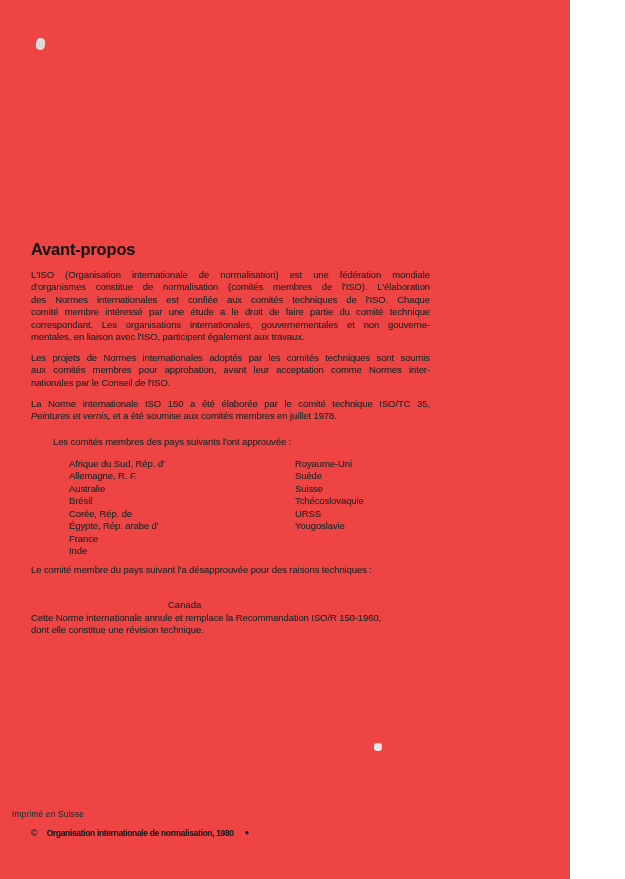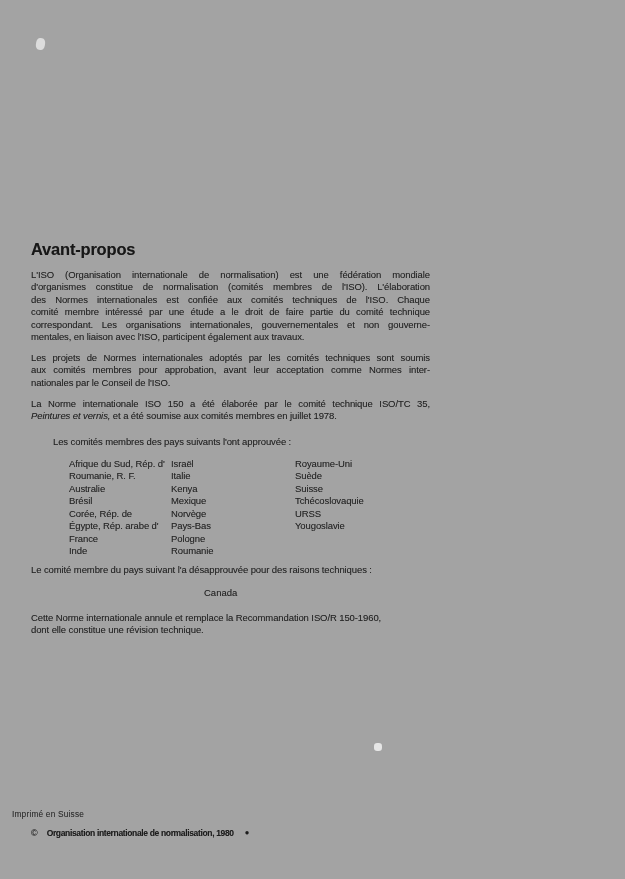--- a/index.html
+++ b/index.html
@@ -1,19 +1,19 @@
 <!DOCTYPE html>
 <html><head>
 <meta charset="utf-8">
 <style>
   html,body { margin:0; padding:0; background:#ffffff; }
   .page {
     position:relative;
-    width:625px; height:879px;
-    background:#a3a3a3;
+    width:570px; height:879px;
+    background:#ef4444;
     font-family:"Liberation Sans", sans-serif;
     color:#262626;
     overflow:hidden;
     text-shadow: 0 0 0.3px rgba(50,50,50,0.45);
   }
   .heading {
     position:absolute; left:31px; top:240px;
     margin:0;
     font-size:16.5px; font-weight:bold; letter-spacing:-0.2px;
     color:#171717;
@@ -23,21 +23,21 @@
     font-size:9.5px; line-height:12.4px; letter-spacing:-0.1px;
   }
   .line { white-space:nowrap; }
   .jl { white-space:normal; text-align:justify; text-align-last:justify; }
   .it { font-style:italic; }
   .p1 { top:269px; }
   .p2 { top:352px; }
   .p3 { top:398px; }
   .p4 { top:436px;padding-left:22px; }
   .p5 { top:564px; }
-  .canada { position:absolute; left:168px; top:587px; font-size:9.5px; line-height:12.4px;margin-left:36px; }
+  .canada { position:absolute; left:168px; top:599px; font-size:9.5px; line-height:12.4px; }
   .p6 { top:612px; }
   .col { position:absolute; top:458px; font-size:9.5px; line-height:12.45px; letter-spacing:-0.1px;margin-left:12px; }
   .col1 { left:57px;  width:110px; }
   .col2 { left:159px; width:120px; }
   .col3 { left:283px; width:150px; }
   .copyright {
     position:absolute; left:31px; top:788px;
     font-size:8.5px; white-space:nowrap; color:#1d1d1d;margin-top:40px;
   }
   .csym { font-size:9px; margin-right:9px; font-weight:normal; }
@@ -80,39 +80,29 @@
     <div class="line jl">La Norme internationale ISO 150 a été élaborée par le comité technique ISO/TC 35,</div>
     <div class="line"><span class="it">Peintures et vernis,</span><span> et a été soumise aux comités membres en juillet 1978.</span></div>
   </div>
 
   <div class="block p4">
     <div class="line">Les comités membres des pays suivants l'ont approuvée :</div>
   </div>
 
   <div class="col col1">
     <div class="line">Afrique du Sud, Rép. d'</div>
-    <div class="line">Roumanie, R. F.</div>
+    <div class="line">Allemagne, R. F.</div>
     <div class="line">Australie</div>
     <div class="line">Brésil</div>
     <div class="line">Corée, Rép. de</div>
     <div class="line">Égypte, Rép. arabe d'</div>
     <div class="line">France</div>
     <div class="line">Inde</div>
   </div>
 
-  <div class="col col2">
-    <div class="line">Israël</div>
-    <div class="line">Italie</div>
-    <div class="line">Kenya</div>
-    <div class="line">Mexique</div>
-    <div class="line">Norvège</div>
-    <div class="line">Pays-Bas</div>
-    <div class="line">Pologne</div>
-    <div class="line">Roumanie</div>
-  </div>
 
   <div class="col col3">
     <div class="line">Royaume-Uni</div>
     <div class="line">Suède</div>
     <div class="line">Suisse</div>
     <div class="line">Tchécoslovaquie</div>
     <div class="line">URSS</div>
     <div class="line">Yougoslavie</div>
   </div>
 

